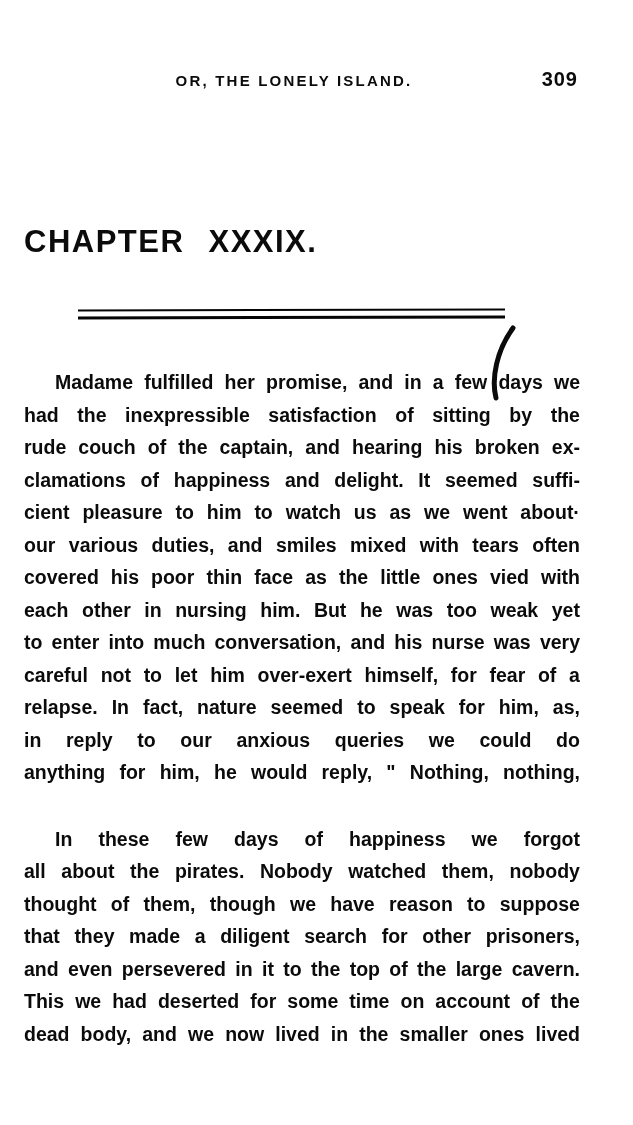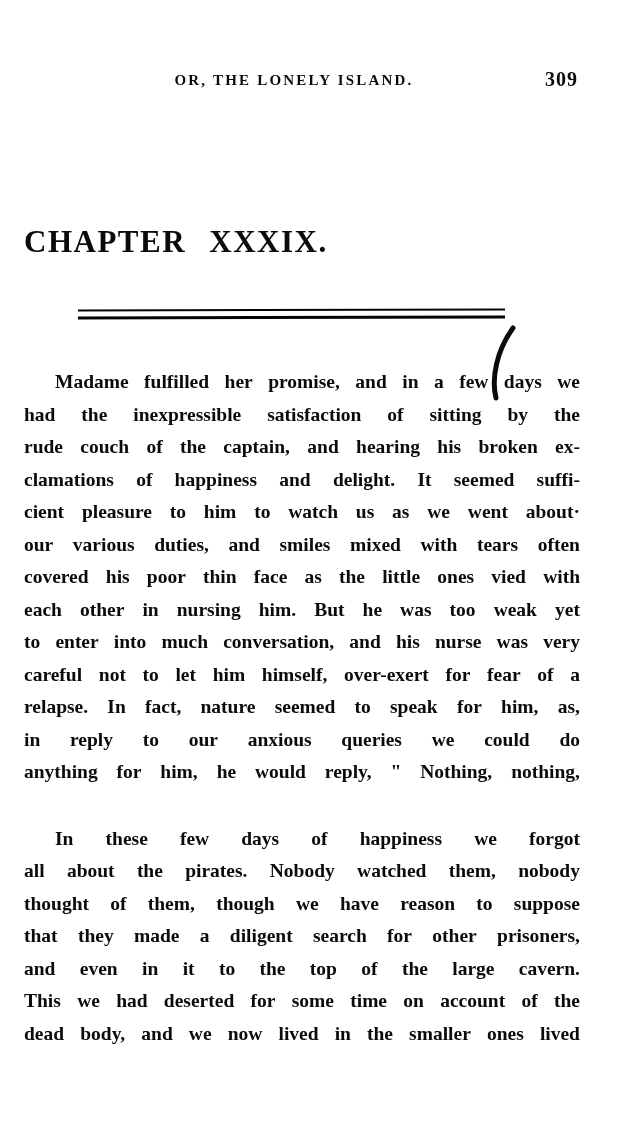--- a/index.html
+++ b/index.html
@@ -7,21 +7,21 @@
     padding: 0;
     background: #e8e8e8;
   }
   .page {
     position: relative;
     width: 633px;
     height: 1125px;
     margin: 0 auto;
     background: #ffffff;
     overflow: hidden;
-    font-family: Liberation Serif, serif;
+    font-family: Liberation Sans, sans-serif;
     color: #0b0b0b;
   }
   
   .running-header {
     position: absolute;
     top: 72px;
     left: 24px;
     width: 556px;
     height: 24px;
   }
@@ -220,22 +220,22 @@
           <span>nurse</span>
           <span>was</span>
           <span>very</span>
         </div>
       <div class="line jline">
           <span>careful</span>
           <span>not</span>
           <span>to</span>
           <span>let</span>
           <span>him</span>
+          <span>over-exert</span>
           <span>himself,</span>
-          <span>over-exert</span>
           <span>for</span>
           <span>fear</span>
           <span>of</span>
           <span>a</span>
         </div>
       <div class="line jline">
           <span>relapse.</span>
           <span>In</span>
           <span>fact,</span>
           <span>nature</span>
@@ -308,20 +308,21 @@
           <span>a</span>
           <span>diligent</span>
           <span>search</span>
           <span>for</span>
           <span>other</span>
           <span>prisoners,</span>
         </div>
       <div class="line jline">
           <span>and</span>
           <span>even</span>
+          <span>persevered</span>
           <span>in</span>
           <span>it</span>
           <span>to</span>
           <span>the</span>
           <span>top</span>
           <span>of</span>
           <span>the</span>
           <span>large</span>
           <span>cavern.</span>
         </div>

